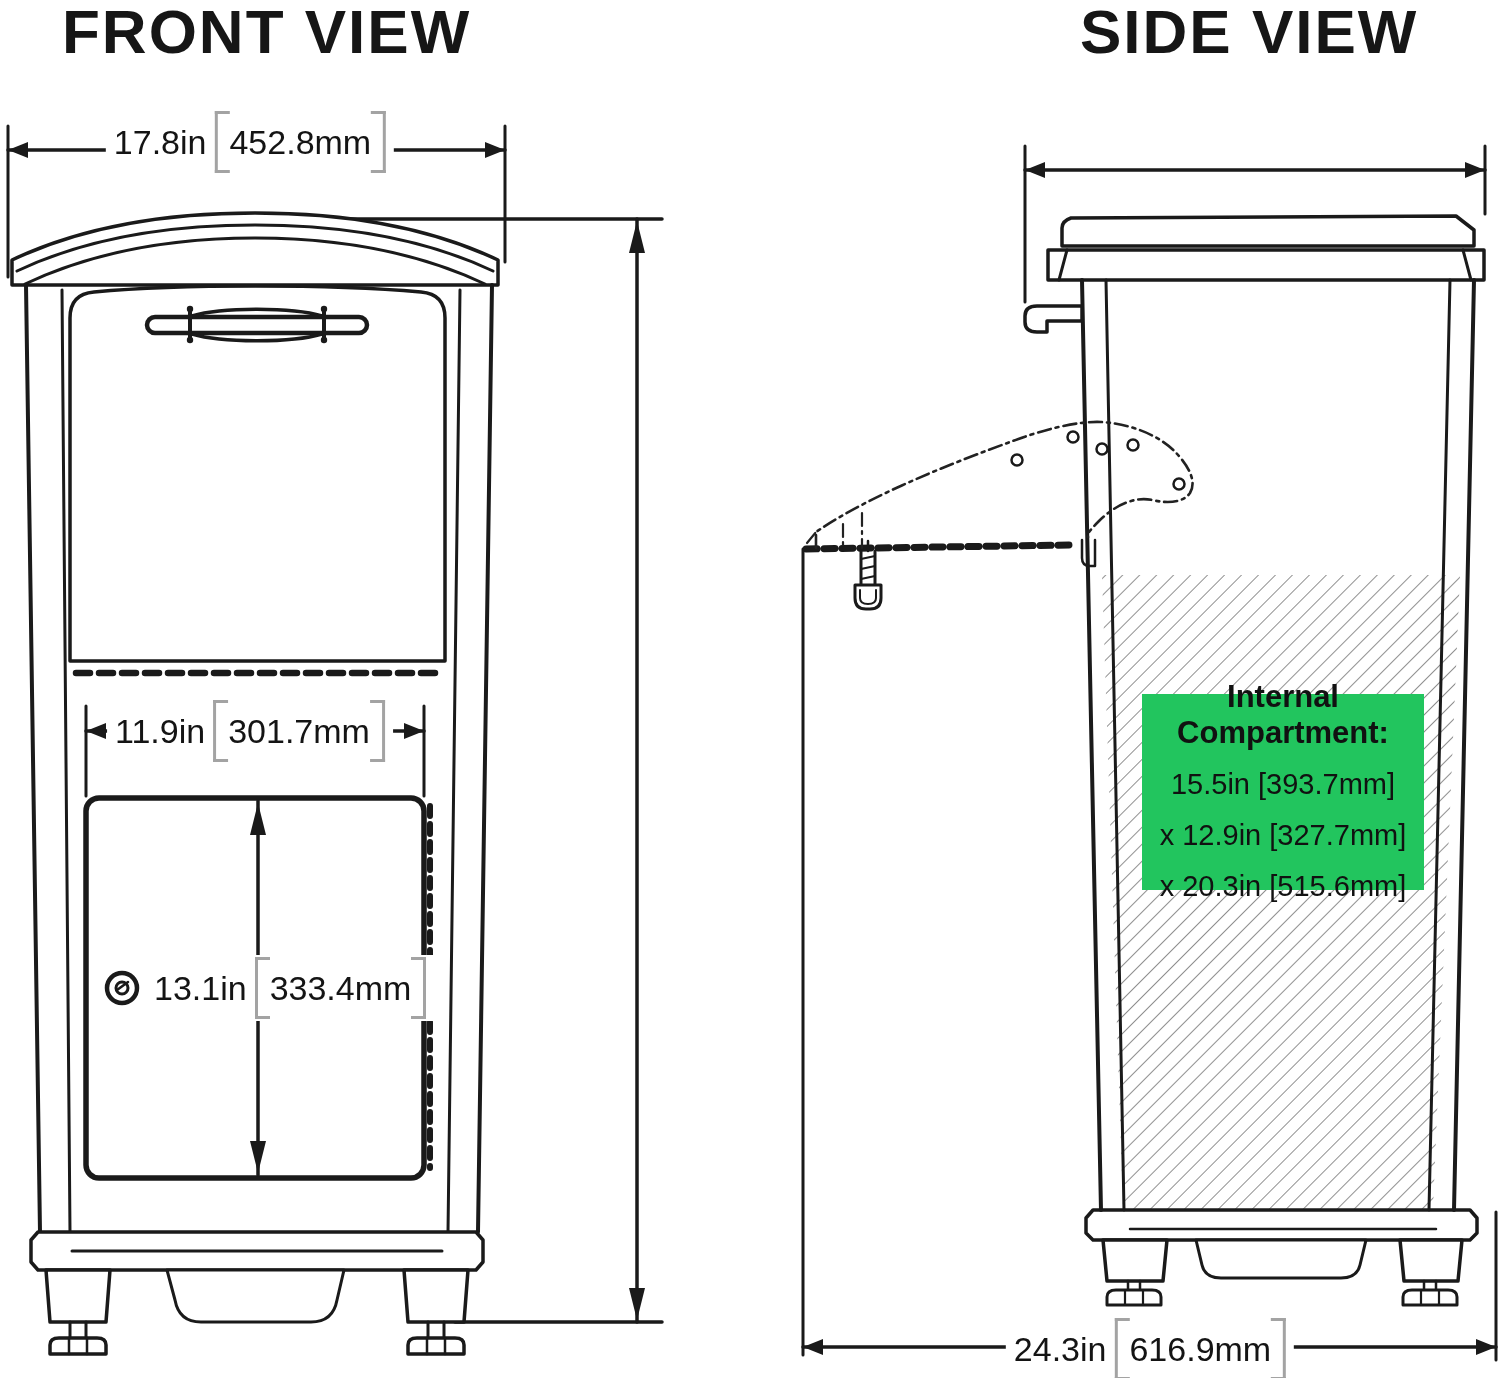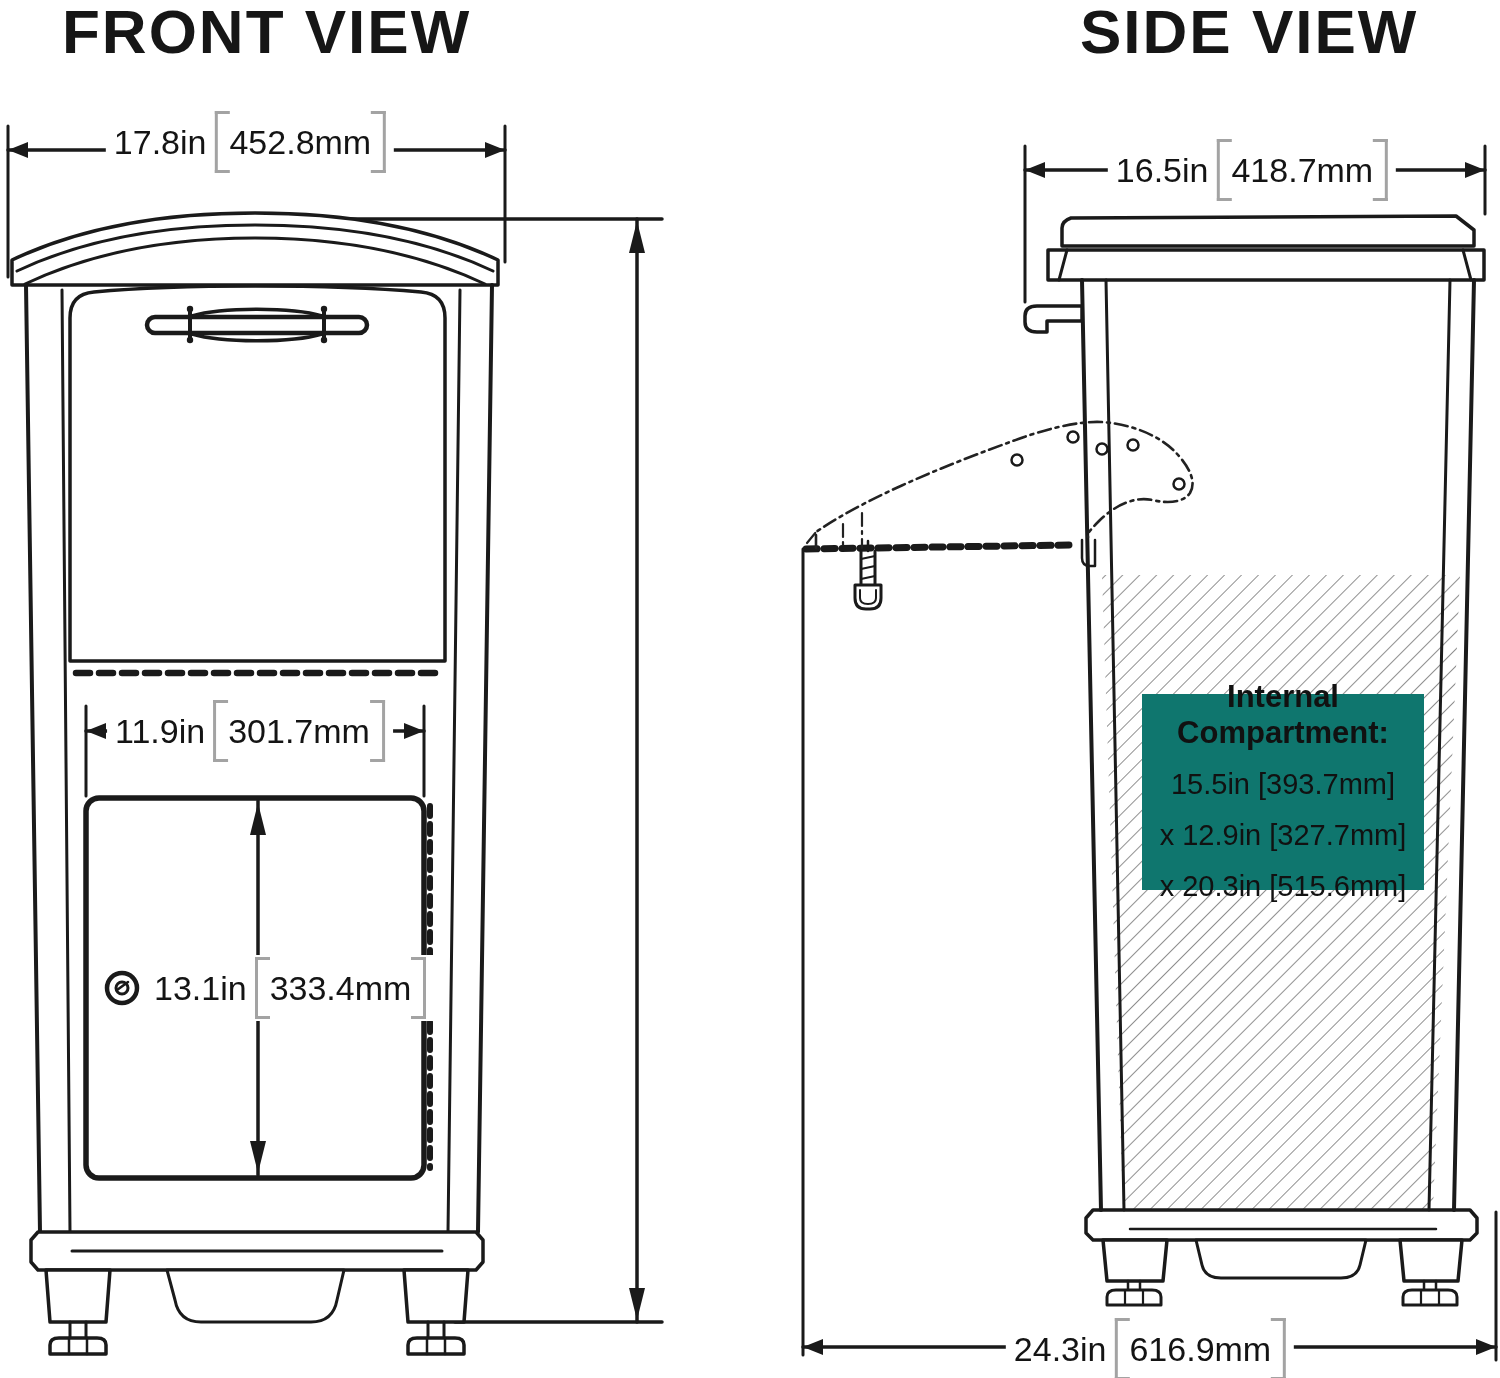--- a/index.html
+++ b/index.html
@@ -21,21 +21,21 @@
   .mm{position:relative;display:inline-block;padding:14px 15px;}
   .mm::before{
     content:"";position:absolute;left:0;top:0;bottom:0;width:12px;
     border:3px solid #a3a3a3;border-right:none;
   }
   .mm::after{
     content:"";position:absolute;right:0;top:0;bottom:0;width:12px;
     border:3px solid #a3a3a3;border-left:none;
   }
   .internal-box{
-    position:absolute;left:1142px;top:694px;width:282px;height:196px;background:#0f766e;
+    position:absolute;left:1142px;top:694px;width:282px;height:196px;background:#22c55e;
     display:flex;flex-direction:column;align-items:center;justify-content:center;
     text-align:center;color:#111;
   }
   .internal-heading{font-size:31px;font-weight:bold;line-height:1.18;white-space:nowrap;}
   .internal-line{font-size:29px;font-weight:normal;line-height:1.28;white-space:nowrap;margin-top:14px;}
   svg .ln{stroke:#1a1a1a;fill:none;stroke-linecap:round;stroke-linejoin:round;}
   svg .fw{fill:#fff;}
   svg .arrow{fill:#1a1a1a;stroke:none;}
   svg .phantom{stroke:#222;fill:none;stroke-dasharray:13 5 3 5;stroke-linecap:round;}
 </style>
@@ -236,24 +236,20 @@
   <div class="dim-label" style="left:250px;top:731px;">
     <span>11.9in</span>
     <span class="mm"><span>301.7mm</span></span>
   </div>
 
   <div class="dim-label left-anchored" style="left:146px;top:988px;">
     <span>13.1in</span>
     <span class="mm"><span>333.4mm</span></span>
   </div>
 
-  <div class="dim-label" style="left:1252px;top:170px;">
-    <span>16.5in</span>
-    <span class="mm"><span>418.7mm</span></span>
-  </div>
 
   <div class="dim-label" style="left:1150px;top:1349px;">
     <span>24.3in</span>
     <span class="mm"><span>616.9mm</span></span>
   </div>
 
   <div class="internal-box">
     <div class="internal-heading">Internal</div>
     <div class="internal-heading">Compartment:</div>
     <div class="internal-line">15.5in [393.7mm]</div>

